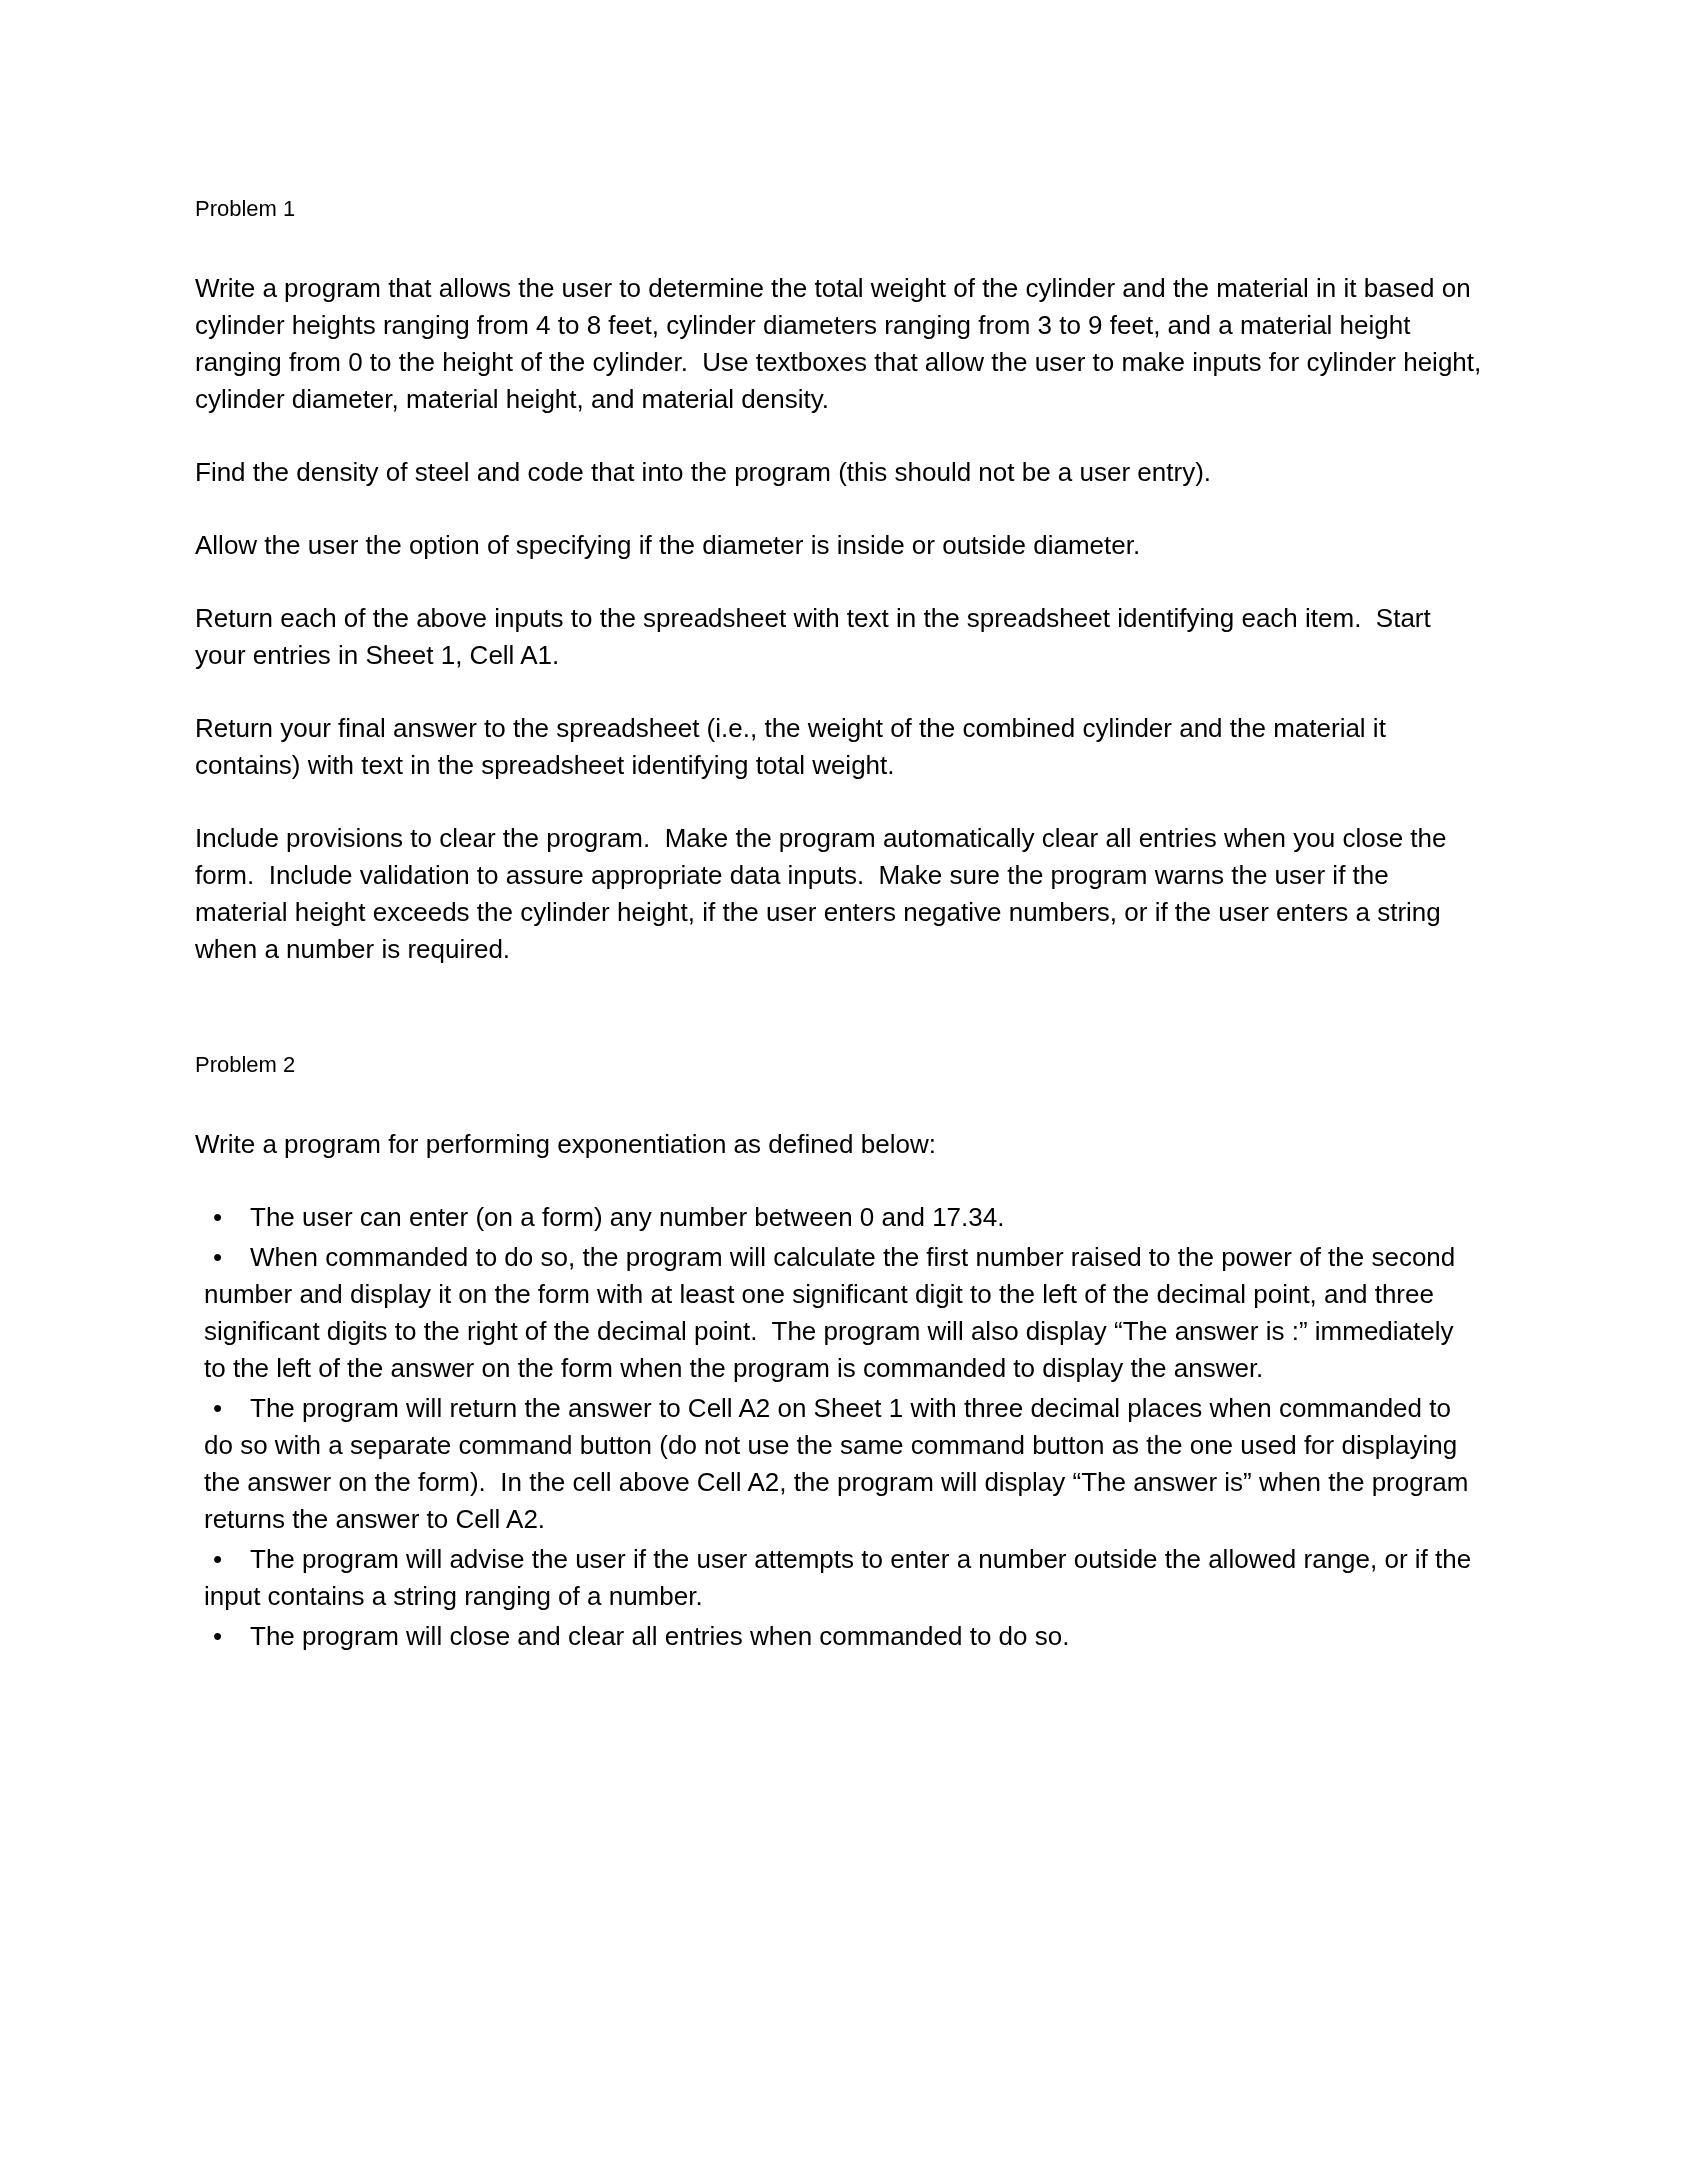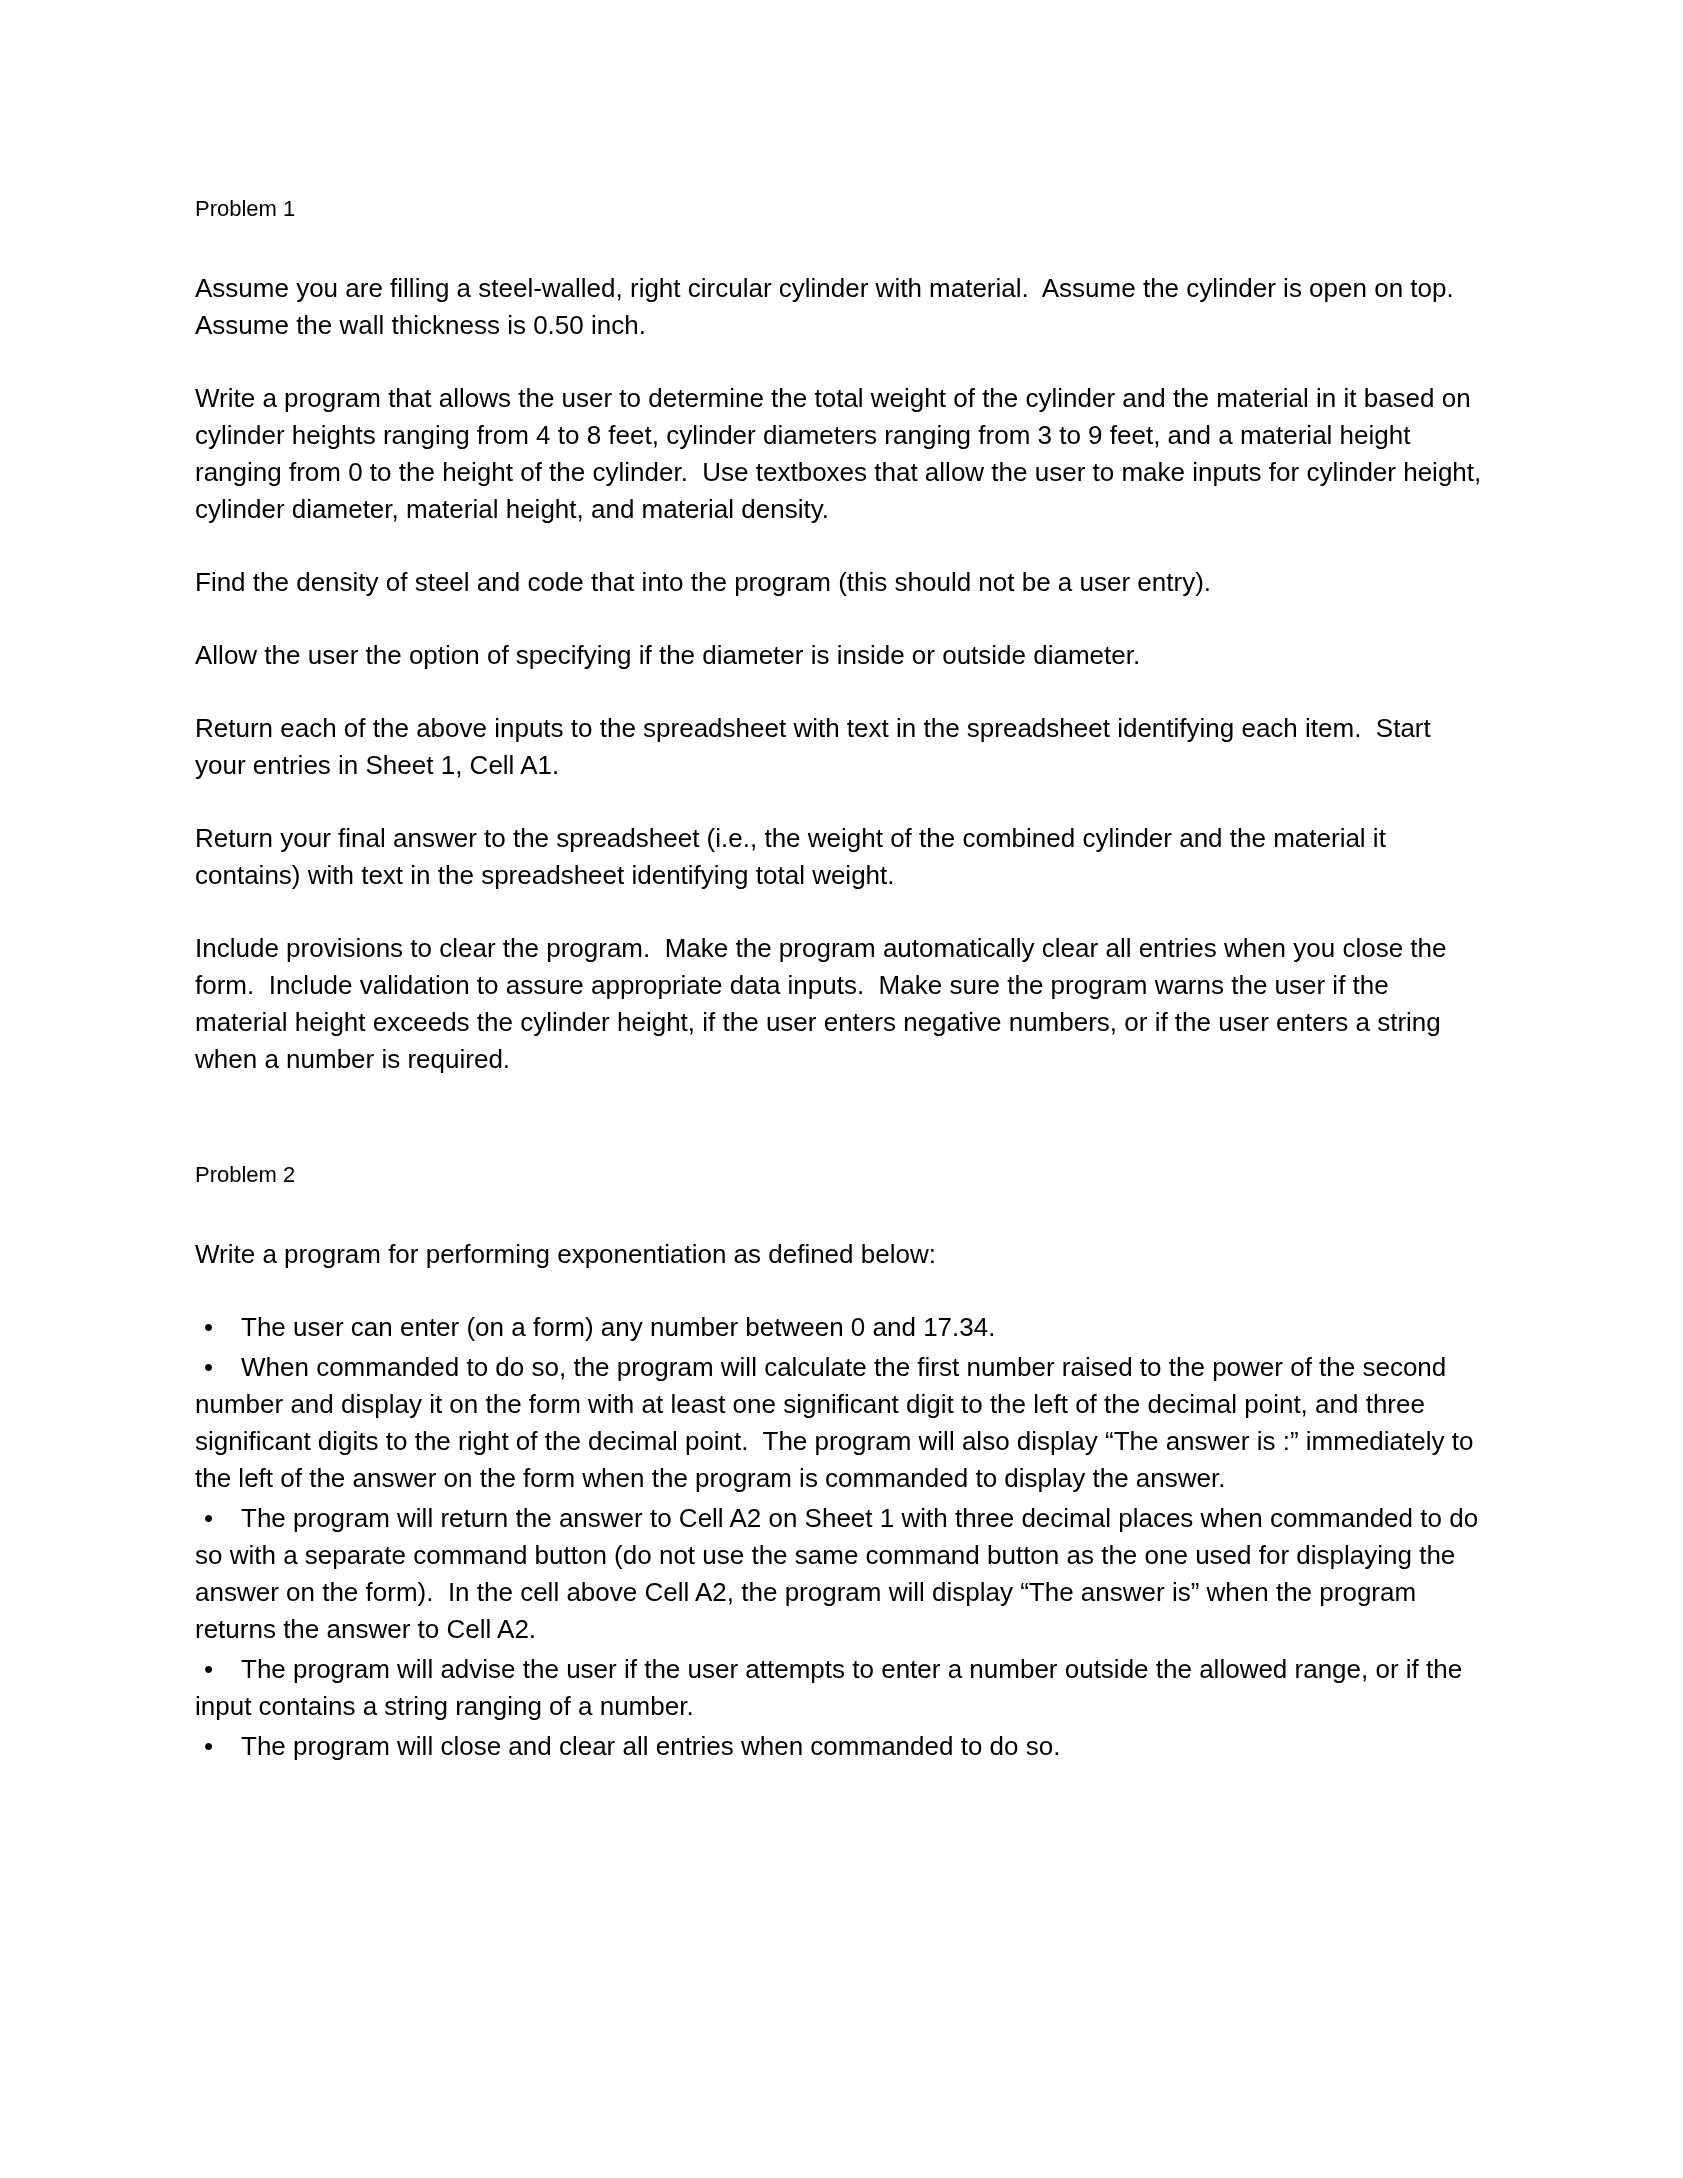--- a/index.html
+++ b/index.html
@@ -31,21 +31,21 @@
     white-space: pre-wrap;
   }
   .heading.spaced-above {
     margin-top: 78px;
   }
   .para {
     margin: 0 0 36px 0;
     white-space: pre-wrap;
   }
   .bullet-list {
-    margin: 0;
+    margin: 9px;
     padding: 0;
   }
   .bullet-item {
     margin: 3px 0 0 0;
     white-space: normal;
   }
   .bullet-glyph {
     display: inline-block;
     width: 46px;
     padding-left: 9px;
@@ -56,21 +56,20 @@
     white-space: pre-wrap;
   }
 </style>
 </head>
 <body>
 
 <div class="doc">
 
   <p class="heading">Problem 1</p>
 
-  <p class="para">Assume you are filling a steel-walled, right circular cylinder with material.  Assume the cylinder is open on top.  Assume the wall thickness is 0.50 inch.</p>
   <p class="para">Write a program that allows the user to determine the total weight of the cylinder and the material in it based on cylinder heights ranging from 4 to 8 feet, cylinder diameters ranging from 3 to 9 feet, and a material height ranging from 0 to the height of the cylinder.  Use textboxes that allow the user to make inputs for cylinder height, cylinder diameter, material height, and material density.</p>
   <p class="para">Find the density of steel and code that into the program (this should not be a user entry).</p>
   <p class="para">Allow the user the option of specifying if the diameter is inside or outside diameter.</p>
   <p class="para">Return each of the above inputs to the spreadsheet with text in the spreadsheet identifying each item.  Start your entries in Sheet 1, Cell A1.</p>
   <p class="para">Return your final answer to the spreadsheet (i.e., the weight of the combined cylinder and the material it contains) with text in the spreadsheet identifying total weight.</p>
   <p class="para">Include provisions to clear the program.  Make the program automatically clear all entries when you close the form.  Include validation to assure appropriate data inputs.  Make sure the program warns the user if the material height exceeds the cylinder height, if the user enters negative numbers, or if the user enters a string when a number is required.</p>
 
   <p class="heading spaced-above">Problem 2</p>
 
   <p class="para">Write a program for performing exponentiation as defined below:</p>

